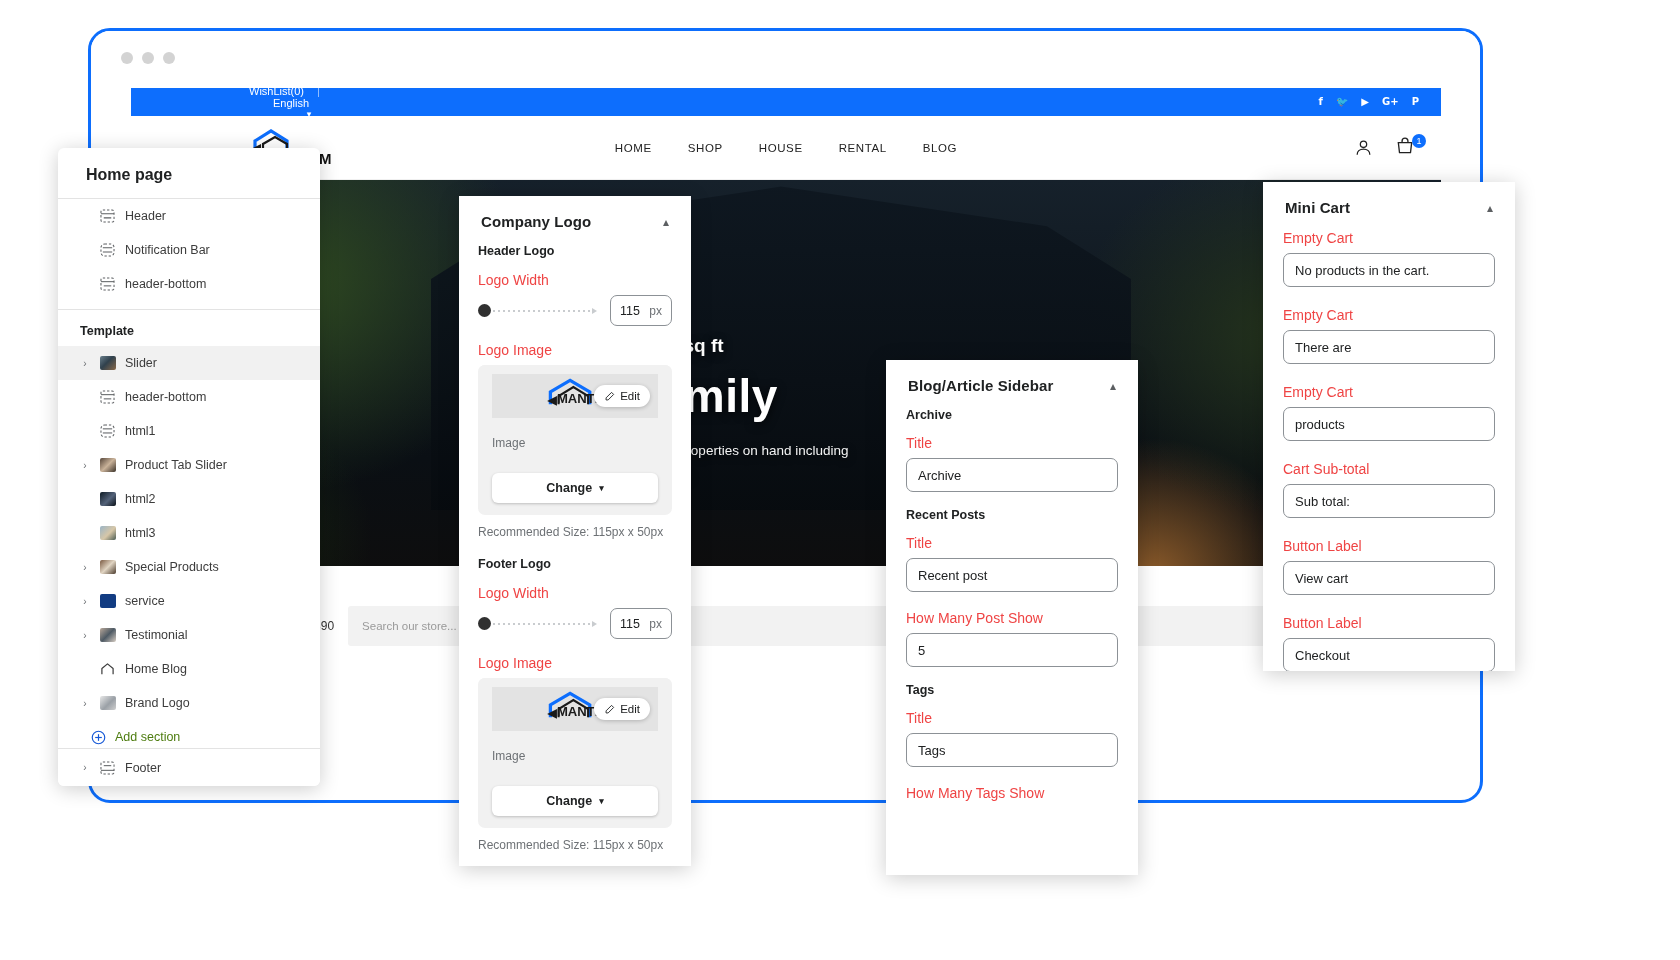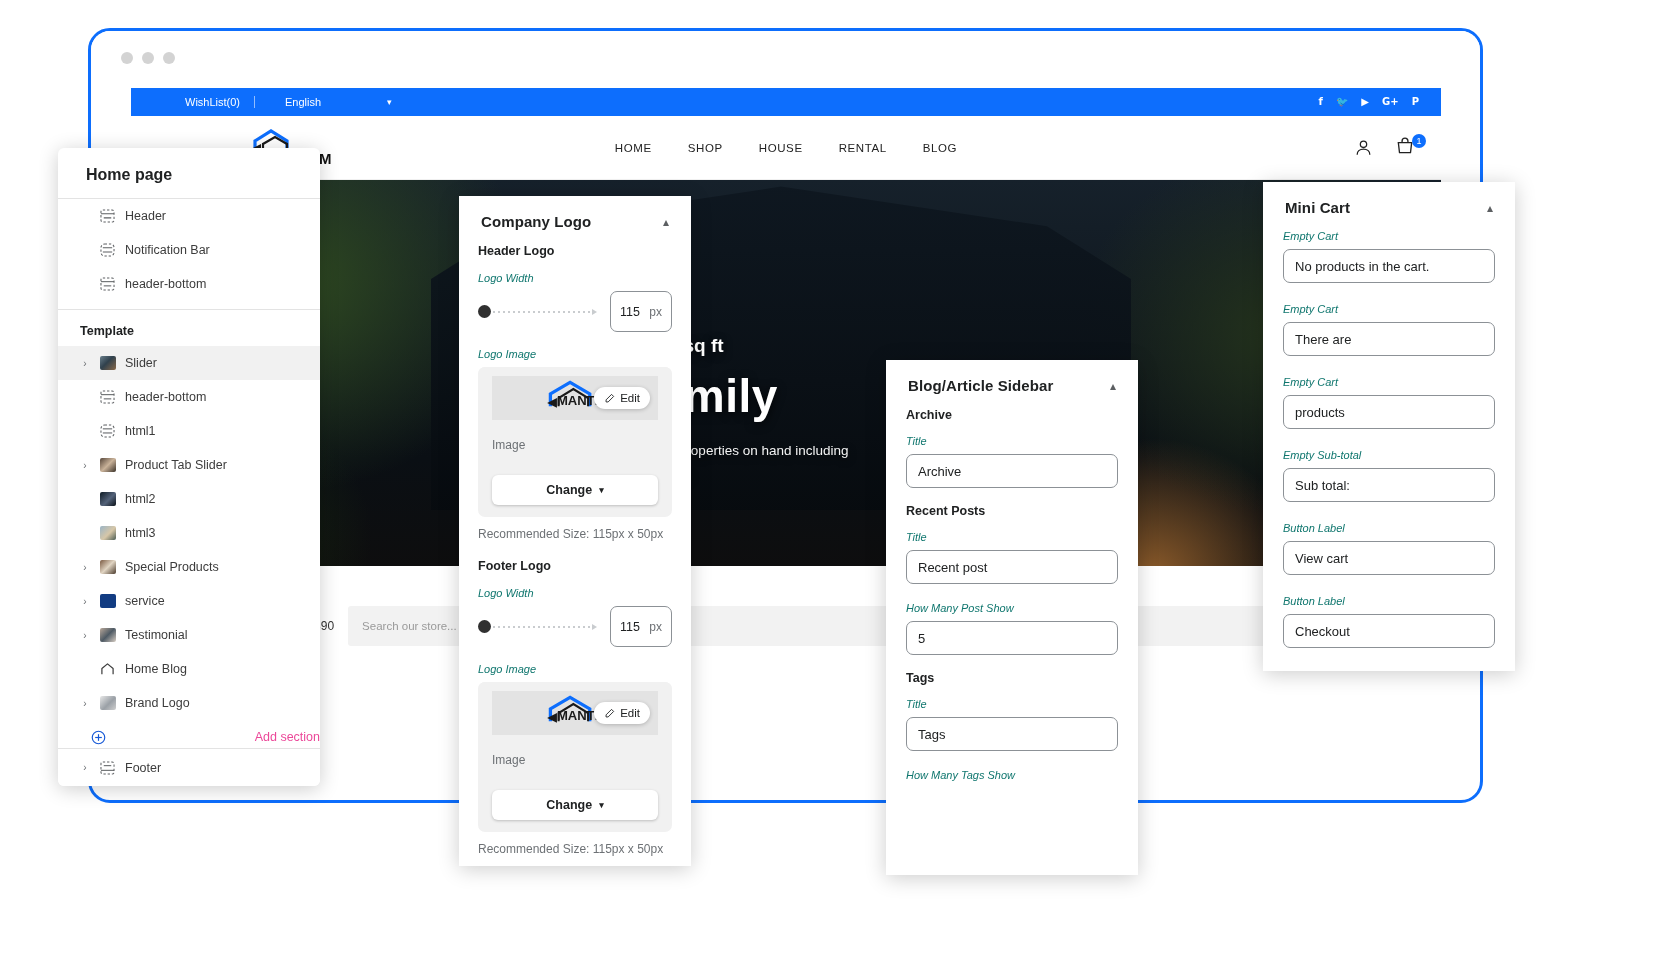--- a/index.html
+++ b/index.html
@@ -38,22 +38,23 @@
   }
 
   
   .notif-bar {
     height: 28px; background: #0d6efd;
     display: flex; align-items: center;
     color: #fff; font-size: 11px;
     position: relative;
   }
   .notif-left {
-    display: flex; align-items: center; gap: 16px;
-    margin-left: 54px;
+    display: flex; align-items: center; gap: 0;
+    margin-left: 118px;
+    flex-direction: column;
   }
   .notif-left .wish { padding-right: 14px; border-right: 1px solid rgba(255,255,255,.55); }
   .notif-left .lang { padding-left: 14px; }
   .notif-left .caret { margin-left: 50px; font-size: 9px; }
   .notif-social {
     position: absolute; right: 22px; top: 0; height: 28px;
     display: flex; align-items: center; gap: 13px;
     font-size: 10px; font-weight: bold;
   }
   .notif-social span { font-family: "DejaVu Sans", sans-serif; line-height: 1; }
@@ -150,23 +151,22 @@
     overflow: hidden;
   }
   .panel-head {
     display: flex; align-items: center; justify-content: space-between;
     padding: 17px 22px 14px 22px;
   }
   .panel-title { font-size: 15px; font-weight: 700; color: #202223; letter-spacing: .1px; }
   .chev-up { color: #5c5f62; font-size: 12px; }
 
   .field-label {
-    font-size: 11px; color: #0f766e;
+    font-size: 14px; color: #ef4444;
     margin: 0 0 7px 0;
-    font-style: italic;
   }
   .group-label {
     font-size: 12.5px; color: #202223; font-weight: 700;
     margin-bottom: 8px;
   }
   .tinput {
     height: 34px; border: 1px solid #8c9196; border-radius: 7px;
     background: #fff; display: flex; align-items: center;
     padding: 0 11px; font-size: 13px; color: #202223;
   }
@@ -184,21 +184,21 @@
     font-size: 12.5px; color: #3c3c3c;
   }
   .sb-item.selected { background: #f1f1f1; }
   .sb-caret { width: 10px; font-size: 10px; color: #6d7175; flex: none; text-align: center; }
   .sb-caret.empty { visibility: hidden; }
   .sb-ico { width: 17px; height: 15px; flex: none; display:flex; align-items:center; justify-content:center; }
   .sb-section-label { font-size: 12.5px; font-weight: 700; color: #202223; padding: 14px 0 8px 22px; }
   .sb-add {
     display: flex; align-items: center; gap: 9px;
     padding-left: 33px; height: 34px;
-    color: #ec4899; font-size: 12.5px; font-weight: 500; justify-content: space-between;
+    color: #4d7c0f; font-size: 12.5px; font-weight: 500;
   }
   .sb-footer-row {
     position: absolute; left: 0; right: 0; bottom: 0;
     height: 38px; border-top: 1px solid #e3e3e3;
     display: flex; align-items: center; padding-left: 22px; gap: 9px;
     font-size: 12.5px; color: #3c3c3c; background: #fff;
   }
 
   
   .thumb { width: 16px; height: 14px; border-radius: 2px; display:block; }
@@ -223,21 +223,21 @@
   .slider-knob {
     width: 13px; height: 13px; border-radius: 50%; background: #303030; flex: none;
   }
   .slider-dots {
     flex: 1; height: 2px;
     background-image: repeating-linear-gradient(to right, #c9cccf 0 2px, transparent 2px 5px);
     margin-left: 2px;
   }
   .slider-arrow { width: 0; height: 0; border-left: 5px solid #c9cccf; border-top: 3px solid transparent; border-bottom: 3px solid transparent; }
   .num-field {
-    width: 62px; height: 41px; border: 1px solid #8c9196; border-radius: 7px;
+    width: 62px; height: 31px; border: 1px solid #8c9196; border-radius: 7px;
     display: flex; align-items: center; justify-content: space-between;
     padding: 0 9px; font-size: 12.5px; color: #202223;
   }
   .num-field .unit { color: #6d7175; font-size: 12px; }
 
   .img-card { background: #f1f1f1; border-radius: 7px; overflow: hidden; }
   .img-preview {
     height: 62px; position: relative;
     display: flex; align-items: center; justify-content: center;
     background: #f1f1f1;
@@ -650,21 +650,21 @@
   <div class="mc-body">
     <div class="field-label" style="margin-top:0">Empty Cart</div>
     <div class="tinput">No products in the cart.</div>
 
     <div class="field-label" style="margin-top:20px">Empty Cart</div>
     <div class="tinput">There are</div>
 
     <div class="field-label" style="margin-top:20px">Empty Cart</div>
     <div class="tinput">products</div>
 
-    <div class="field-label" style="margin-top:20px">Empty Sub-total</div>
+    <div class="field-label" style="margin-top:20px">Cart Sub-total</div>
     <div class="tinput">Sub total:</div>
 
     <div class="field-label" style="margin-top:20px">Button Label</div>
     <div class="tinput">View cart</div>
 
     <div class="field-label" style="margin-top:20px">Button Label</div>
     <div class="tinput">Checkout</div>
   </div>
 </div>
 

